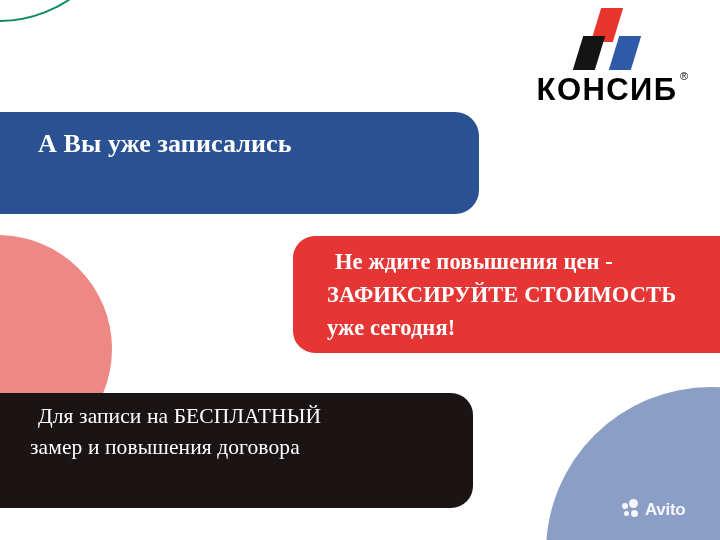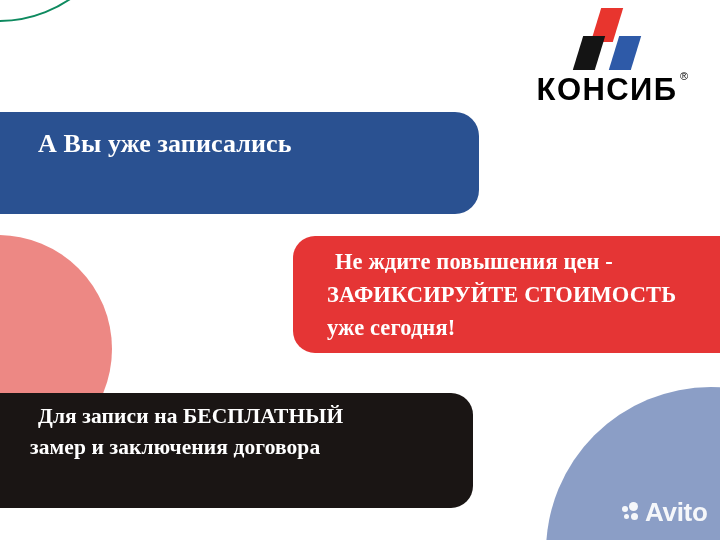--- a/index.html
+++ b/index.html
@@ -151,21 +151,21 @@
     left: -46px;
     top: 393px;
     width: 519px;
     height: 115px;
     background: #1A1514;
     border-radius: 0 22px 22px 0;
     padding: 8px 0 0 76px;
   }
   .banner-black p {
     font-size: 21.5px;
-    font-weight: bold;
+    font-weight: normal;
     line-height: 1.45;
     letter-spacing: 0.1px;
   }
   .banner-black p.first { padding-left: 8px; }
 
   
   .avito-watermark {
     position: absolute;
     left: 622px;
     top: 499px;
@@ -184,21 +184,21 @@
     display: block;
     border-radius: 50%;
     background: #ffffff;
   }
   .avito-dots i.d1 { width: 6px;  height: 6px;  left: 0px;  top: 4px;  }
   .avito-dots i.d2 { width: 9px;  height: 9px;  left: 7px;  top: 0px;  }
   .avito-dots i.d3 { width: 5px;  height: 5px;  left: 2px;  top: 12px; }
   .avito-dots i.d4 { width: 7px;  height: 7px;  left: 9px;  top: 11px; }
   .avito-word {
     font-family: "Liberation Sans", "DejaVu Sans", sans-serif;
-    font-size: 26px;
+    font-size: 17px;
     font-weight: bold;
     color: #ffffff;
     line-height: 1;
     letter-spacing: -0.3px;
   }
 </style>
 </head>
 <body>
 
 <div class="poster">
@@ -224,21 +224,21 @@
   </div>
 
   <div class="banner banner-red">
     <p class="first">Не ждите повышения цен -</p>
     <p>ЗАФИКСИРУЙТЕ СТОИМОСТЬ</p>
     <p>уже сегодня!</p>
   </div>
 
   <div class="banner banner-black">
     <p class="first">Для записи на БЕСПЛАТНЫЙ</p>
-    <p>замер и заключения договора</p>
+    <p>замер и повышения договора</p>
   </div>
 
   <div class="avito-watermark">
     <span class="avito-dots">
       <i class="d1"></i>
         <i class="d2"></i>
         <i class="d3"></i>
         <i class="d4"></i>
     </span>
     <span class="avito-word">Avito</span>

